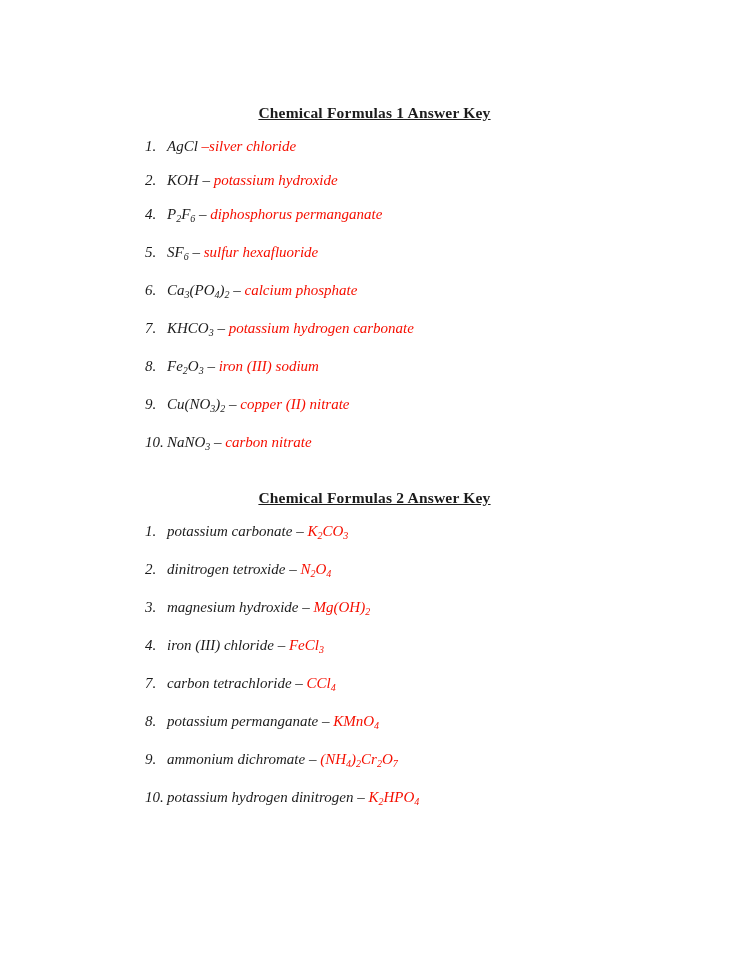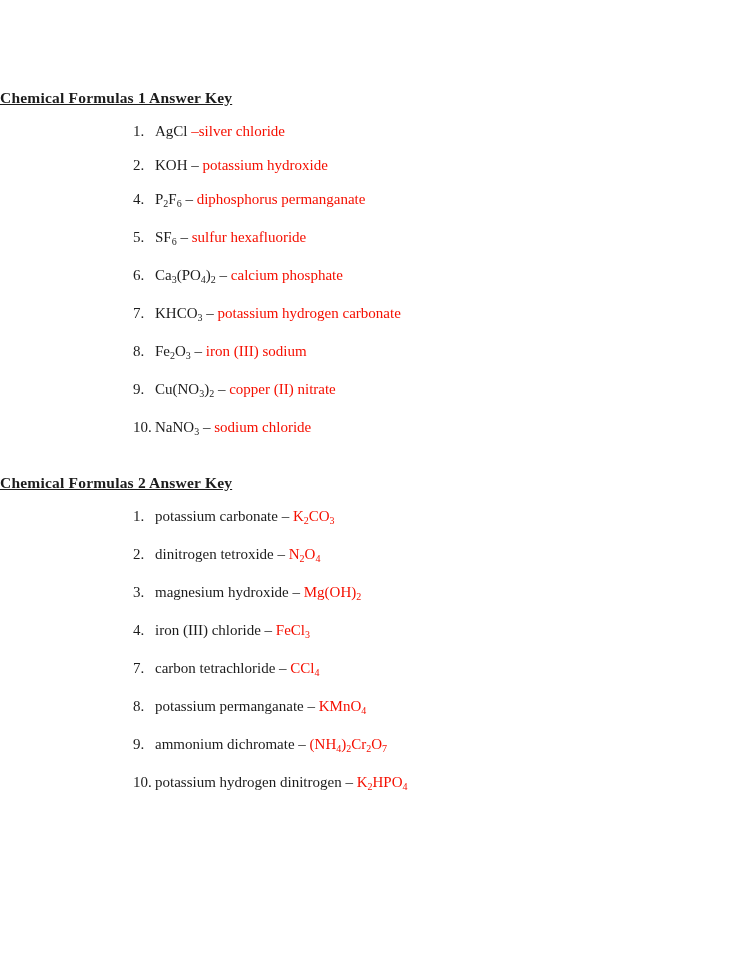--- a/index.html
+++ b/index.html
@@ -9,59 +9,60 @@
     height: 970px;
     background: #ffffff;
     box-sizing: border-box;
     padding-top: 88px;
     font-family: "Liberation Serif", "DejaVu Serif", serif;
     font-size: 15px;
     color: var(--ink, #1c1c1c);
     overflow: hidden;
   }
   .section-title {
-    margin: 0;
+    margin: 15px;
     font-size: 15.5px;
     font-weight: bold;
     text-decoration: underline;
-    text-align: left;
+    text-align: center;
     line-height: 19px;
     letter-spacing: 0.2px;
   }
   .answer-section + .answer-section .section-title { margin-top: 32px; }
   .answer-list {
     list-style: none;
     margin: 15px 0 0 0;
     padding: 0 0 0 133px;
   }
   .answer-item {
     line-height: 19px;
-    margin: 0 0 15px 0;
+    margin: 0 0 15px 12px;
     white-space: nowrap;
+    font-style: italic;
   }
   .num { display: inline-block; min-width: 22px; }
   .red { color: var(--answer, #f50f00); }
   .sub { font-size: 10px; vertical-align: -3px; }
 </style>
 </head>
 <body>
 
 <div class="page">
     <section class="answer-section">
       <h2 class="section-title">Chemical Formulas 1 Answer Key</h2>
       <ol class="answer-list">
         <li class="answer-item"><span class="num">1.</span><span class="txt"><span>AgCl </span><span class="red">–silver chloride</span></span></li>
         <li class="answer-item"><span class="num">2.</span><span class="txt"><span>KOH – </span><span class="red">potassium hydroxide</span></span></li>
         <li class="answer-item"><span class="num">4.</span><span class="txt"><span>P</span><span class="sub">2</span><span>F</span><span class="sub">6</span><span> – </span><span class="red">diphosphorus permanganate</span></span></li>
         <li class="answer-item"><span class="num">5.</span><span class="txt"><span>SF</span><span class="sub">6</span><span> – </span><span class="red">sulfur hexafluoride</span></span></li>
         <li class="answer-item"><span class="num">6.</span><span class="txt"><span>Ca</span><span class="sub">3</span><span>(PO</span><span class="sub">4</span><span>)</span><span class="sub">2</span><span> – </span><span class="red">calcium phosphate</span></span></li>
         <li class="answer-item"><span class="num">7.</span><span class="txt"><span>KHCO</span><span class="sub">3</span><span> – </span><span class="red">potassium hydrogen carbonate</span></span></li>
         <li class="answer-item"><span class="num">8.</span><span class="txt"><span>Fe</span><span class="sub">2</span><span>O</span><span class="sub">3</span><span> – </span><span class="red">iron (III) sodium</span></span></li>
         <li class="answer-item"><span class="num">9.</span><span class="txt"><span>Cu(NO</span><span class="sub">3</span><span>)</span><span class="sub">2</span><span> – </span><span class="red">copper (II) nitrate</span></span></li>
-        <li class="answer-item"><span class="num">10.</span><span class="txt"><span>NaNO</span><span class="sub">3</span><span> – </span><span class="red">sodium chloride</span></span></li>
+        <li class="answer-item"><span class="num">10.</span><span class="txt"><span>NaNO</span><span class="sub">3</span><span> – </span><span class="red">carbon nitrate</span></span></li>
       </ol>
     </section>
     <section class="answer-section">
       <h2 class="section-title">Chemical Formulas 2 Answer Key</h2>
       <ol class="answer-list">
         <li class="answer-item"><span class="num">1.</span><span class="txt"><span>potassium carbonate – </span><span class="red">K</span><span class="red sub">2</span><span class="red">CO</span><span class="red sub">3</span></span></li>
         <li class="answer-item"><span class="num">2.</span><span class="txt"><span>dinitrogen tetroxide – </span><span class="red">N</span><span class="red sub">2</span><span class="red">O</span><span class="red sub">4</span></span></li>
         <li class="answer-item"><span class="num">3.</span><span class="txt"><span>magnesium hydroxide – </span><span class="red">Mg(OH)</span><span class="red sub">2</span></span></li>
         <li class="answer-item"><span class="num">4.</span><span class="txt"><span>iron (III) chloride – </span><span class="red">FeCl</span><span class="red sub">3</span></span></li>
         <li class="answer-item"><span class="num">7.</span><span class="txt"><span>carbon tetrachloride – </span><span class="red">CCl</span><span class="red sub">4</span></span></li>

